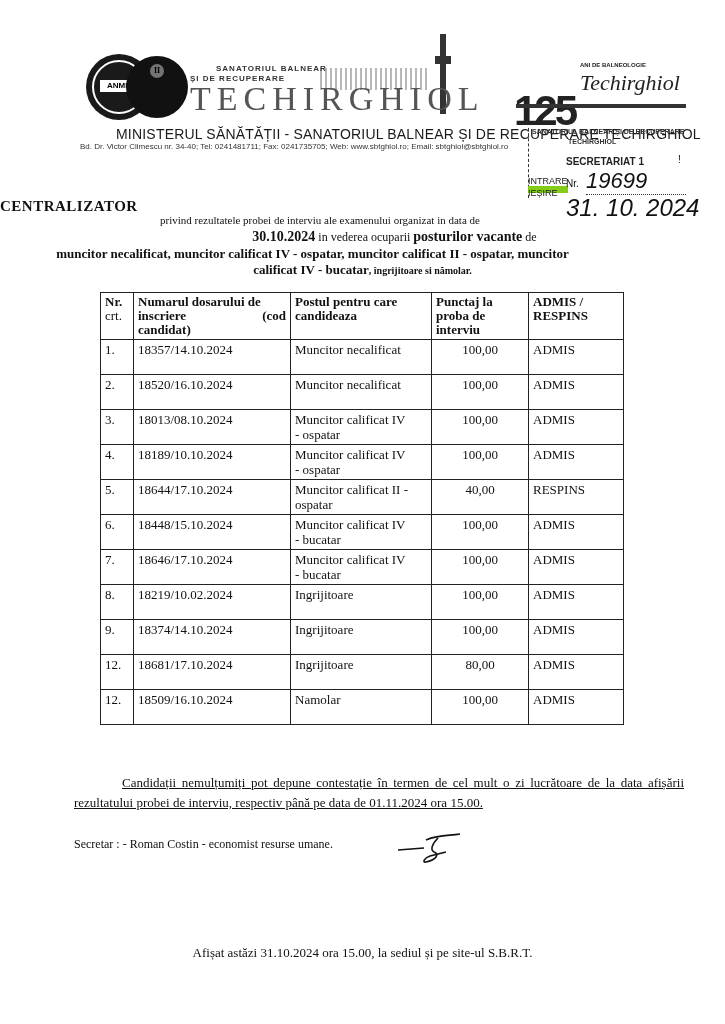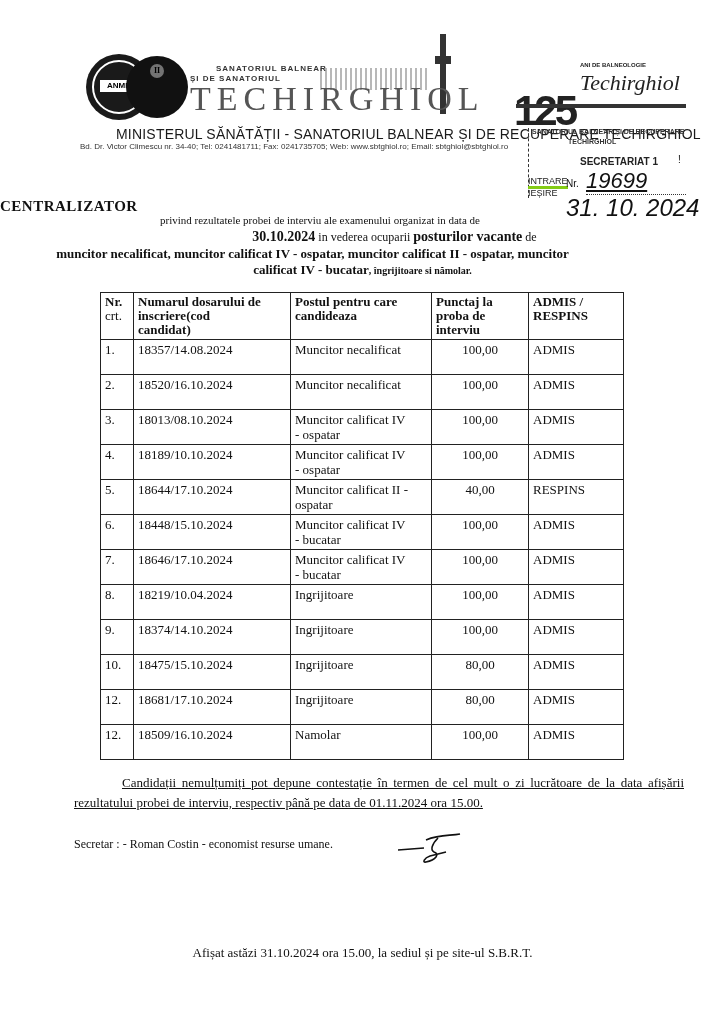--- a/index.html
+++ b/index.html
@@ -27,25 +27,25 @@
   .n125-bar { position:absolute; left:2px; top:44px; width:170px; height:4px; background:#333; }
 
   .ministry { position:absolute; left:116px; top:126px; font:14px "Liberation Sans", sans-serif; letter-spacing:0.2px; color:#1a1a1a; white-space:nowrap; }
   .address { position:absolute; left:80px; top:142px; font:8px "Liberation Sans", sans-serif; color:#333; white-space:nowrap; }
 
   
   .stamp { position:absolute; left:528px; top:128px; width:190px; height:90px; }
   .stamp-border { position:absolute; left:0; top:0; width:1px; height:70px; border-left:1px dashed #333; }
   .stamp-title { position:absolute; left:4px; top:0; font:bold 7px "Liberation Sans", sans-serif; color:#333; white-space:nowrap; }
   .stamp-title2 { position:absolute; left:40px; top:10px; font:bold 7px "Liberation Sans", sans-serif; color:#333; }
-  .stamp-sec { position:absolute; left:52px; top:28px; font:bold 10px "Liberation Sans", sans-serif; color:#222;text-align:center; }
-  .stamp-intrare { position:absolute; left:0; top:48px; font:9px "Liberation Sans", sans-serif; color:#222; border-bottom:3px solid #84cc16; }
+  .stamp-sec { position:absolute; left:38px; top:28px; font:bold 10px "Liberation Sans", sans-serif; color:#222;text-align:center; }
+  .stamp-intrare { position:absolute; left:0; top:48px; font:9px "Liberation Sans", sans-serif; color:#222; border-bottom:7px solid #84cc16; }
   .stamp-iesire { position:absolute; left:0; top:60px; font:9px "Liberation Sans", sans-serif; color:#222; }
   .stamp-nr-lbl { position:absolute; left:38px; top:50px; font:10px "Liberation Sans", sans-serif; }
-  .stamp-nr { position:absolute; left:58px; top:40px; font:italic 22px "Liberation Sans", sans-serif; color:#111; border-bottom:1px dotted #333; width:100px;text-decoration:underline; }
+  .stamp-nr { position:absolute; left:58px; top:40px; font:italic 22px "Liberation Sans", sans-serif; color:#111; border-bottom:1px dotted #333; width:100px; }
   .stamp-date { position:absolute; left:38px; top:66px; font:italic 24px "Liberation Sans", sans-serif; color:#111; white-space:nowrap; }
   .stamp-mark { position:absolute; left:150px; top:26px; font:10px "Liberation Sans", sans-serif; }
 
   
   .title { position:absolute; left:0; width:725px; top:198px; text-align:left; font:bold 15px "Liberation Serif", serif; letter-spacing:0.5px; }
   .sub1 { position:absolute; left:160px; top:214px; font:11px "Liberation Serif", serif; white-space:nowrap; }
   .sub2 { position:absolute; left:0; width:725px; top:229px; text-align:center; font:12px "Liberation Serif", serif;margin-left:32px; }
   .sub2 b { font-size:14px; }
   .sub3 { position:absolute; left:0; width:625px; top:246px; text-align:center; font:bold 13px "Liberation Serif", serif; white-space:nowrap; }
   .sub4 { position:absolute; left:0; width:725px; top:262px; text-align:center; font:bold 13px "Liberation Serif", serif; }
@@ -57,21 +57,21 @@
   table.results th { font:bold 13px "Liberation Serif", serif; text-align:left; line-height:14px; height:42px; }
   table.results td { font:13px "Liberation Serif", serif; height:30px; line-height:15px; }
   .c-nr { width:24px; }
   .c-dos { width:148px; }
   .c-post { width:132px; }
   .c-pct { width:88px; text-align:center; }
   .c-res { width:86px; text-align:left; }
   th.c-pct { text-align:left; }
   th.c-res { text-align:center; }
   td.c-pct { text-align:center; padding-right:14px; }
-  .justify-cell { display:flex; justify-content:flex-start; }
+  .justify-cell { display:flex; justify-content:space-between; }
 
   
   .note { position:absolute; left:74px; top:773px; width:610px; font:13px "Liberation Serif", serif; line-height:20px; text-indent:48px; text-align:justify;text-decoration:underline; }
   .secretar { position:absolute; left:74px; top:837px; font:12px "Liberation Serif", serif; white-space:nowrap; }
   .signature { position:absolute; left:396px; top:830px; width:70px; height:34px; }
   .posted { position:absolute; left:0; width:725px; top:945px; text-align:center; font:13px "Liberation Serif", serif; }
 </style>
 </head>
 <body>
 
@@ -82,21 +82,21 @@
   </div>
   <div class="seal2">
     <div class="dot">II</div>
   </div>
 </div>
 
 <div class="sanat-logo">
   <div class="building"></div>
   <div class="tower"></div>
   <div class="sanat-small">SANATORIUL BALNEAR</div>
-  <div class="sanat-small2">ȘI DE SANATORIUL</div>
+  <div class="sanat-small2">ȘI DE RECUPERARE</div>
   <div class="sanat-big">TECHIRGHIOL</div>
 </div>
 
 <div class="logo-125">
   <div class="n125">125</div>
   <div class="n125-sub">ANI DE BALNEOLOGIE</div>
   <div class="n125-name">Techirghiol</div>
   <div class="n125-bar"></div>
 </div>
 
@@ -131,21 +131,21 @@
             <span>(cod</span>
           </div><span>candidat)</span></th>
       <th class="c-post"><span>Postul pentru care</span><br><span>candideaza</span></th>
       <th class="c-pct"><span>Punctaj la</span><br><span>proba de</span><br><span>interviu</span></th>
       <th class="c-res"><span>ADMIS /</span><br><span>RESPINS</span></th>
     </tr>
   </thead>
   <tbody id="rows">
       <tr>
         <td class="c-nr"><span>1.</span></td>
-        <td class="c-dos"><span>18357/14.08.2024</span></td>
+        <td class="c-dos"><span>18357/14.10.2024</span></td>
         <td class="c-post"><span>Muncitor necalificat</span><br><span></span></td>
         <td class="c-pct"><span>100,00</span></td>
         <td class="c-res"><span>ADMIS</span></td>
       </tr>
       <tr>
         <td class="c-nr"><span>2.</span></td>
         <td class="c-dos"><span>18520/16.10.2024</span></td>
         <td class="c-post"><span>Muncitor necalificat</span><br><span></span></td>
         <td class="c-pct"><span>100,00</span></td>
         <td class="c-res"><span>ADMIS</span></td>
@@ -180,37 +180,30 @@
       </tr>
       <tr>
         <td class="c-nr"><span>7.</span></td>
         <td class="c-dos"><span>18646/17.10.2024</span></td>
         <td class="c-post"><span>Muncitor calificat IV</span><br><span>- bucatar</span></td>
         <td class="c-pct"><span>100,00</span></td>
         <td class="c-res"><span>ADMIS</span></td>
       </tr>
       <tr>
         <td class="c-nr"><span>8.</span></td>
-        <td class="c-dos"><span>18219/10.04.2024</span></td>
+        <td class="c-dos"><span>18219/10.02.2024</span></td>
         <td class="c-post"><span>Ingrijitoare</span><br><span></span></td>
         <td class="c-pct"><span>100,00</span></td>
         <td class="c-res"><span>ADMIS</span></td>
       </tr>
       <tr>
         <td class="c-nr"><span>9.</span></td>
         <td class="c-dos"><span>18374/14.10.2024</span></td>
         <td class="c-post"><span>Ingrijitoare</span><br><span></span></td>
         <td class="c-pct"><span>100,00</span></td>
-        <td class="c-res"><span>ADMIS</span></td>
-      </tr>
-      <tr>
-        <td class="c-nr"><span>10.</span></td>
-        <td class="c-dos"><span>18475/15.10.2024</span></td>
-        <td class="c-post"><span>Ingrijitoare</span><br><span></span></td>
-        <td class="c-pct"><span>80,00</span></td>
         <td class="c-res"><span>ADMIS</span></td>
       </tr>
       <tr>
         <td class="c-nr"><span>12.</span></td>
         <td class="c-dos"><span>18681/17.10.2024</span></td>
         <td class="c-post"><span>Ingrijitoare</span><br><span></span></td>
         <td class="c-pct"><span>80,00</span></td>
         <td class="c-res"><span>ADMIS</span></td>
       </tr>
       <tr>

